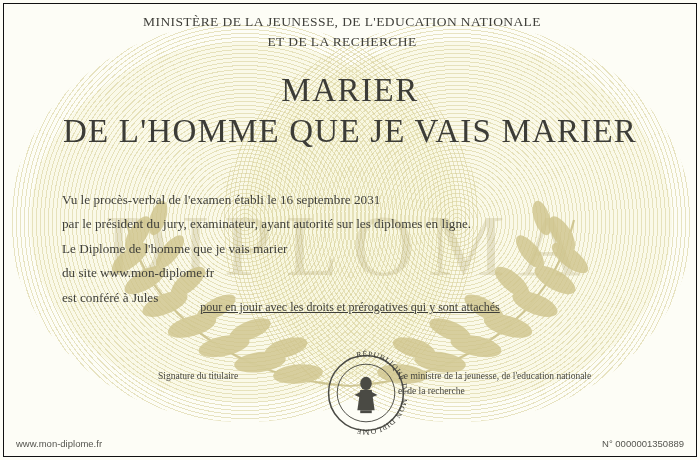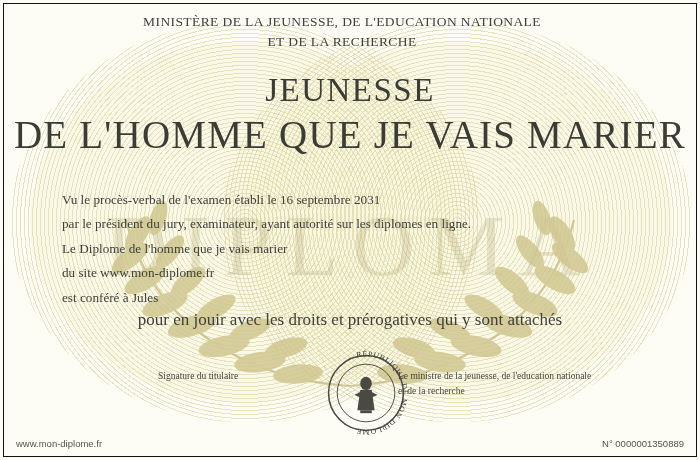--- a/index.html
+++ b/index.html
@@ -111,43 +111,44 @@
     left: 0; right: 0;
     text-align: center;
     color: #3c3c37;
   }
   .title-1 {
     font-size: 33px;
     letter-spacing: 1.5px;
     line-height: 1.15;
   }
   .title-2 {
-    font-size: 39px;
+    font-size: 33px;
     letter-spacing: 1.2px;
     line-height: 1.15;
     margin-top: 3px;
   }
 
   .body-block {
     position: absolute;
     top: 188px;
     left: 62px;
     font-size: 13.2px;
     line-height: 1.85;
     color: #3f3f3a;
   }
   .body-block .line { display: block; white-space: nowrap; }
 
   .enjoy-line {
     position: absolute;
-    top: 310px;
+    top: 300px;
     left: 0; right: 0;
     text-align: center;
-    font-size: 17px;
+    font-size: 12px;
     color: #3f3f3a;
+    text-decoration: underline;
   }
 
   
   .sig-left {
     position: absolute;
     left: 158px;
     top: 371px;
     font-size: 9.5px;
     color: #45453f;
   }
@@ -242,21 +243,21 @@
   </svg>
 
   <div class="content">
 
     <div class="ministry">
       <span class="l1">MINISTÈRE DE LA JEUNESSE, DE L'EDUCATION NATIONALE</span>
       <span class="l2">ET DE LA RECHERCHE</span>
     </div>
 
     <div class="title-block">
-      <div class="title-1">JEUNESSE</div>
+      <div class="title-1">MARIER</div>
       <div class="title-2">DE L'HOMME QUE JE VAIS MARIER</div>
     </div>
 
     <div class="body-block">
       <span class="line">Vu le procès-verbal de l'examen établi le 16 septembre 2031</span>
       <span class="line">par le président du jury, examinateur, ayant autorité sur les diplomes en ligne.</span>
       <span class="line">Le Diplome de l'homme que je vais marier</span>
       <span class="line">du site www.mon-diplome.fr</span>
       <span class="line">est conféré à Jules</span>
     </div>

